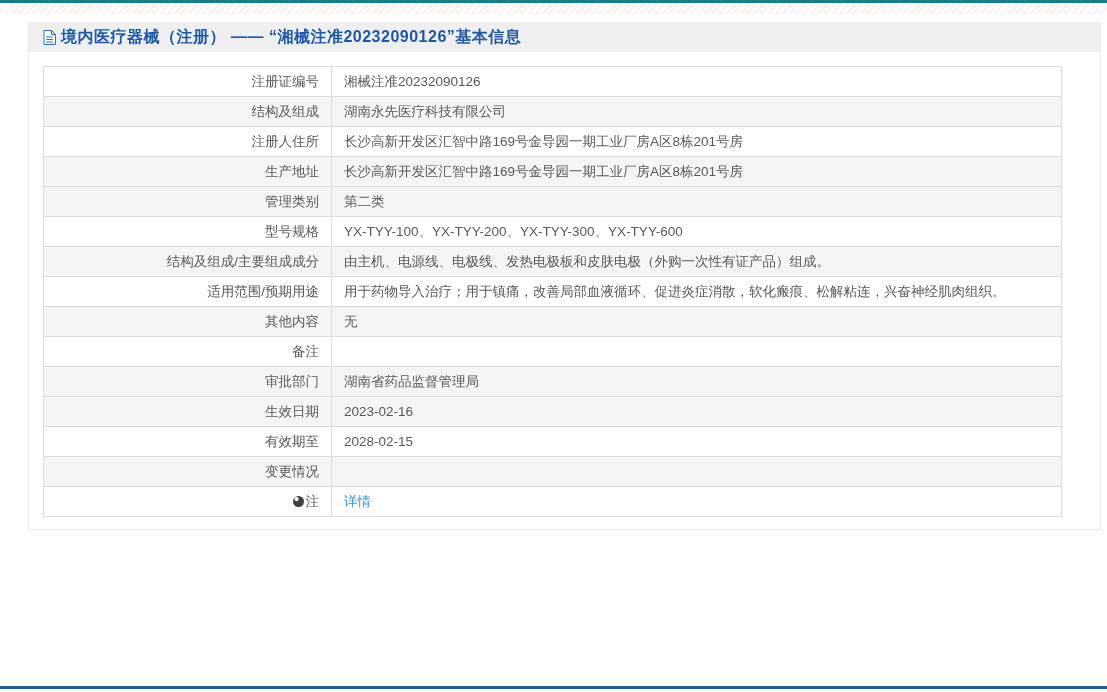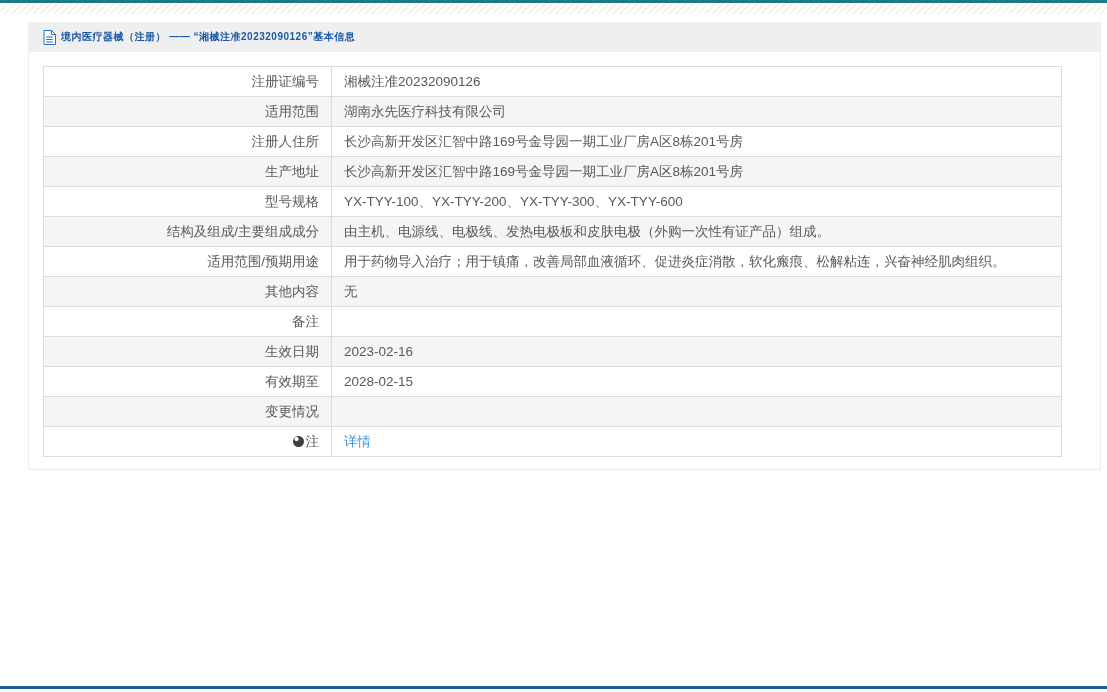--- a/index.html
+++ b/index.html
@@ -25,21 +25,21 @@
   .panel-header {
     height: 30px;
     background: #efefef;
     display: flex;
     align-items: center;
     padding-left: 14px;
   }
   .doc-icon { display: inline-flex; margin-right: 5px; }
   .page-title {
     color: #1b58a8;
-    font-size: 10px;
+    font-size: 16px;
     font-weight: bold;
     letter-spacing: 0.5px;
   }
   .table-wrap { padding: 14px 10px 12px 14px; }
   table.info-table {
     border-collapse: collapse;
     width: 1019px;
     table-layout: fixed;
     padding-left: 36px;
   }
@@ -102,50 +102,58 @@
       <span class="page-title">境内医疗器械（注册） —— “湘械注准20232090126”基本信息</span>
     </div>
     <div class="table-wrap">
       <table class="info-table">
         <tbody>
             <tr class="odd">
               <td class="label-cell">注册证编号</td>
               <td class="value-cell">湘械注准20232090126</td>
             </tr>
             <tr class="even">
-              <td class="label-cell">适用范围</td>
+              <td class="label-cell">结构及组成</td>
               <td class="value-cell">湖南永先医疗科技有限公司</td>
             </tr>
             <tr class="odd">
               <td class="label-cell">注册人住所</td>
               <td class="value-cell">长沙高新开发区汇智中路169号金导园一期工业厂房A区8栋201号房</td>
             </tr>
             <tr class="even">
               <td class="label-cell">生产地址</td>
               <td class="value-cell">长沙高新开发区汇智中路169号金导园一期工业厂房A区8栋201号房</td>
+            </tr>
+            <tr class="even">
+              <td class="label-cell">管理类别</td>
+              <td class="value-cell">第二类</td>
             </tr>
             <tr class="odd">
               <td class="label-cell">型号规格</td>
               <td class="value-cell">YX-TYY-100、YX-TYY-200、YX-TYY-300、YX-TYY-600</td>
             </tr>
             <tr class="even">
               <td class="label-cell">结构及组成/主要组成成分</td>
               <td class="value-cell">由主机、电源线、电极线、发热电极板和皮肤电极（外购一次性有证产品）组成。</td>
             </tr>
             <tr class="odd">
               <td class="label-cell">适用范围/预期用途</td>
               <td class="value-cell">用于药物导入治疗；用于镇痛，改善局部血液循环、促进炎症消散，软化瘢痕、松解粘连，兴奋神经肌肉组织。</td>
             </tr>
             <tr class="even">
               <td class="label-cell">其他内容</td>
               <td class="value-cell">无</td>
             </tr>
             <tr class="odd">
               <td class="label-cell">备注</td>
               <td class="value-cell"></td>
+            </tr>
+            <tr class="even">
+              <td class="label-cell">审批部门</td>
+              <td class="value-cell">湖南省药品监督管理局</td>
             </tr>
             <tr class="even">
               <td class="label-cell">生效日期</td>
               <td class="value-cell">2023-02-16</td>
             </tr>
             <tr class="odd">
               <td class="label-cell">有效期至</td>
               <td class="value-cell">2028-02-15</td>
             </tr>
             <tr class="even">

